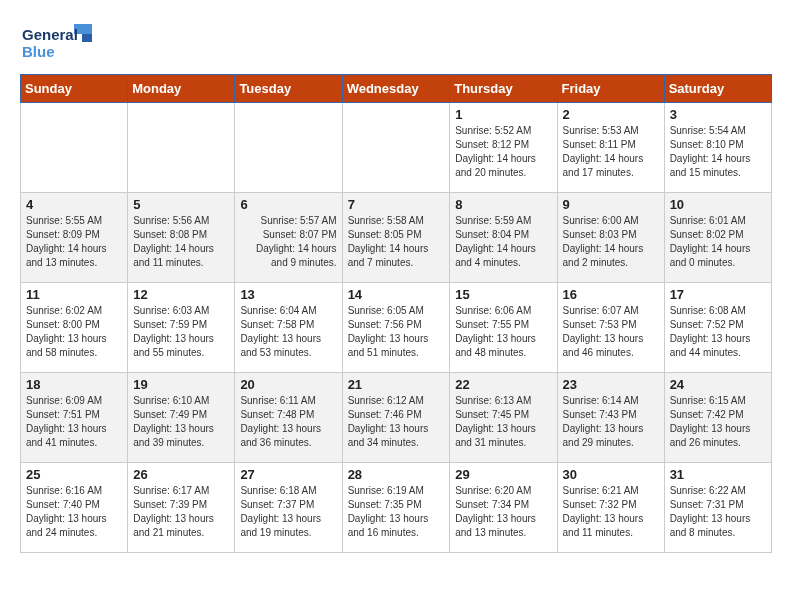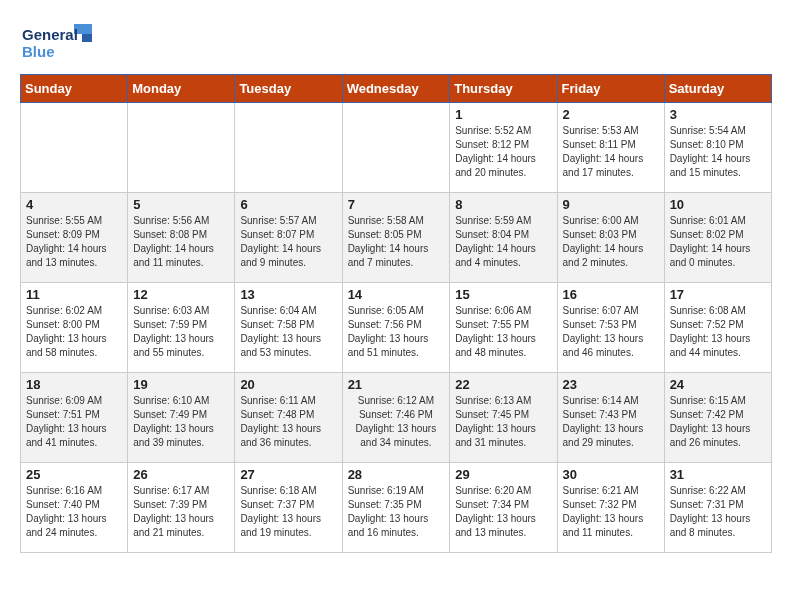--- a/index.html
+++ b/index.html
@@ -145,21 +145,21 @@
         </td>
         <td>
           <div class="day-num">5</div>
           <div class="day-info" style="white-space: pre-line;">Sunrise: 5:56 AM
 Sunset: 8:08 PM
 Daylight: 14 hours
 and 11 minutes.</div>
         </td>
         <td>
           <div class="day-num">6</div>
-          <div class="day-info" style="white-space: pre-line;">Sunrise: 5:57 AM
+          <div class="day-info" style="white-space: pre-line; text-align: right;">Sunrise: 5:57 AM
 Sunset: 8:07 PM
 Daylight: 14 hours
 and 9 minutes.</div>
         </td>
         <td>
           <div class="day-num">7</div>
           <div class="day-info" style="white-space: pre-line;">Sunrise: 5:58 AM
 Sunset: 8:05 PM
 Daylight: 14 hours
 and 7 minutes.</div>
@@ -254,21 +254,21 @@
         </td>
         <td>
           <div class="day-num">20</div>
           <div class="day-info" style="white-space: pre-line;">Sunrise: 6:11 AM
 Sunset: 7:48 PM
 Daylight: 13 hours
 and 36 minutes.</div>
         </td>
         <td>
           <div class="day-num">21</div>
-          <div class="day-info" style="white-space: pre-line; text-align: center;">Sunrise: 6:12 AM
+          <div class="day-info" style="white-space: pre-line;">Sunrise: 6:12 AM
 Sunset: 7:46 PM
 Daylight: 13 hours
 and 34 minutes.</div>
         </td>
         <td>
           <div class="day-num">22</div>
           <div class="day-info" style="white-space: pre-line;">Sunrise: 6:13 AM
 Sunset: 7:45 PM
 Daylight: 13 hours
 and 31 minutes.</div>

